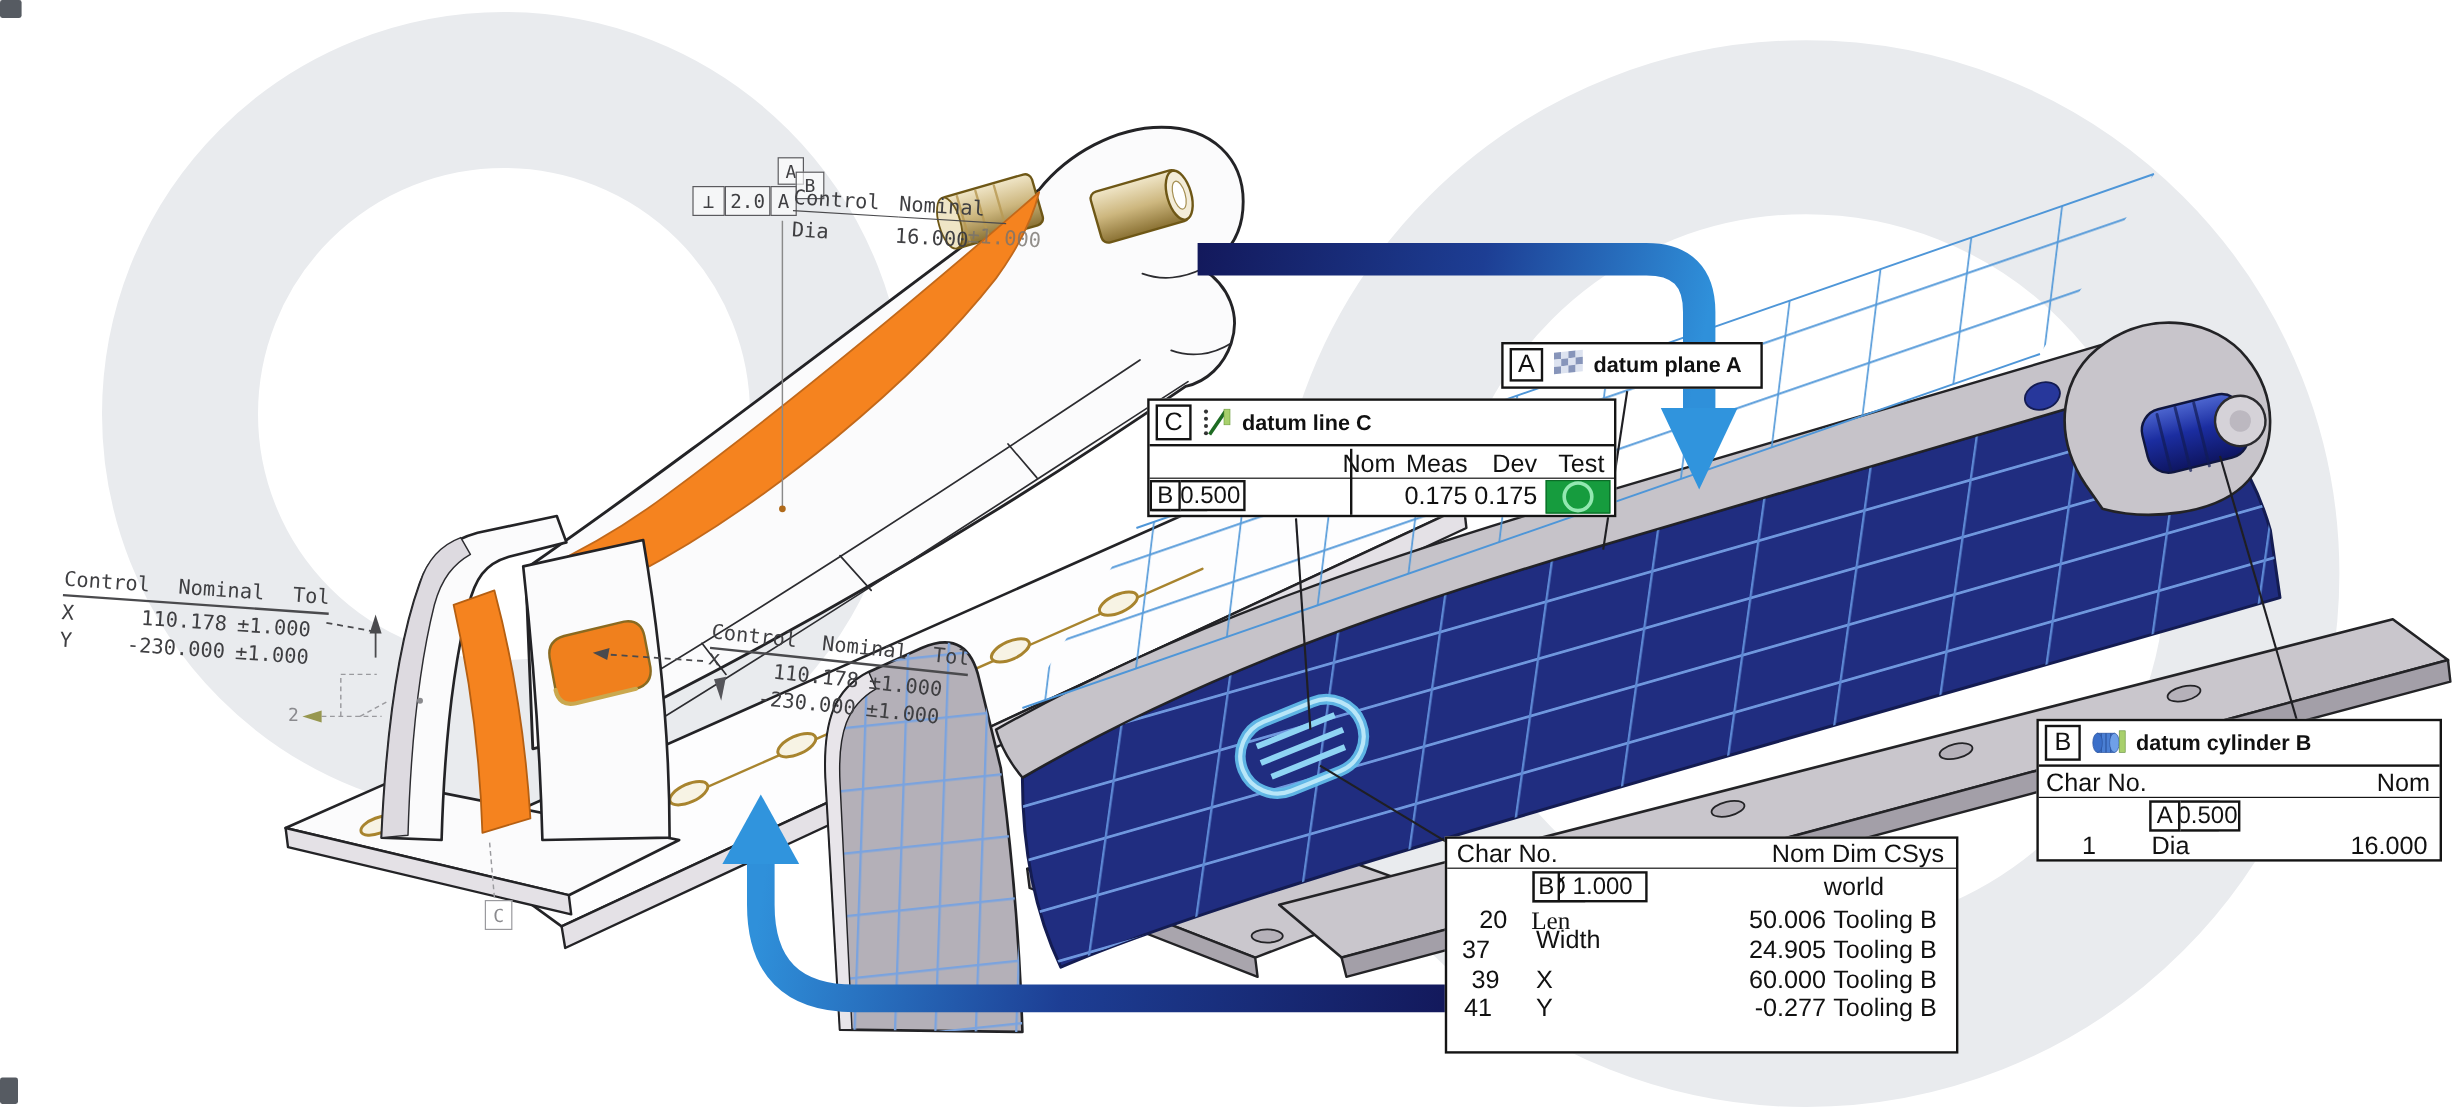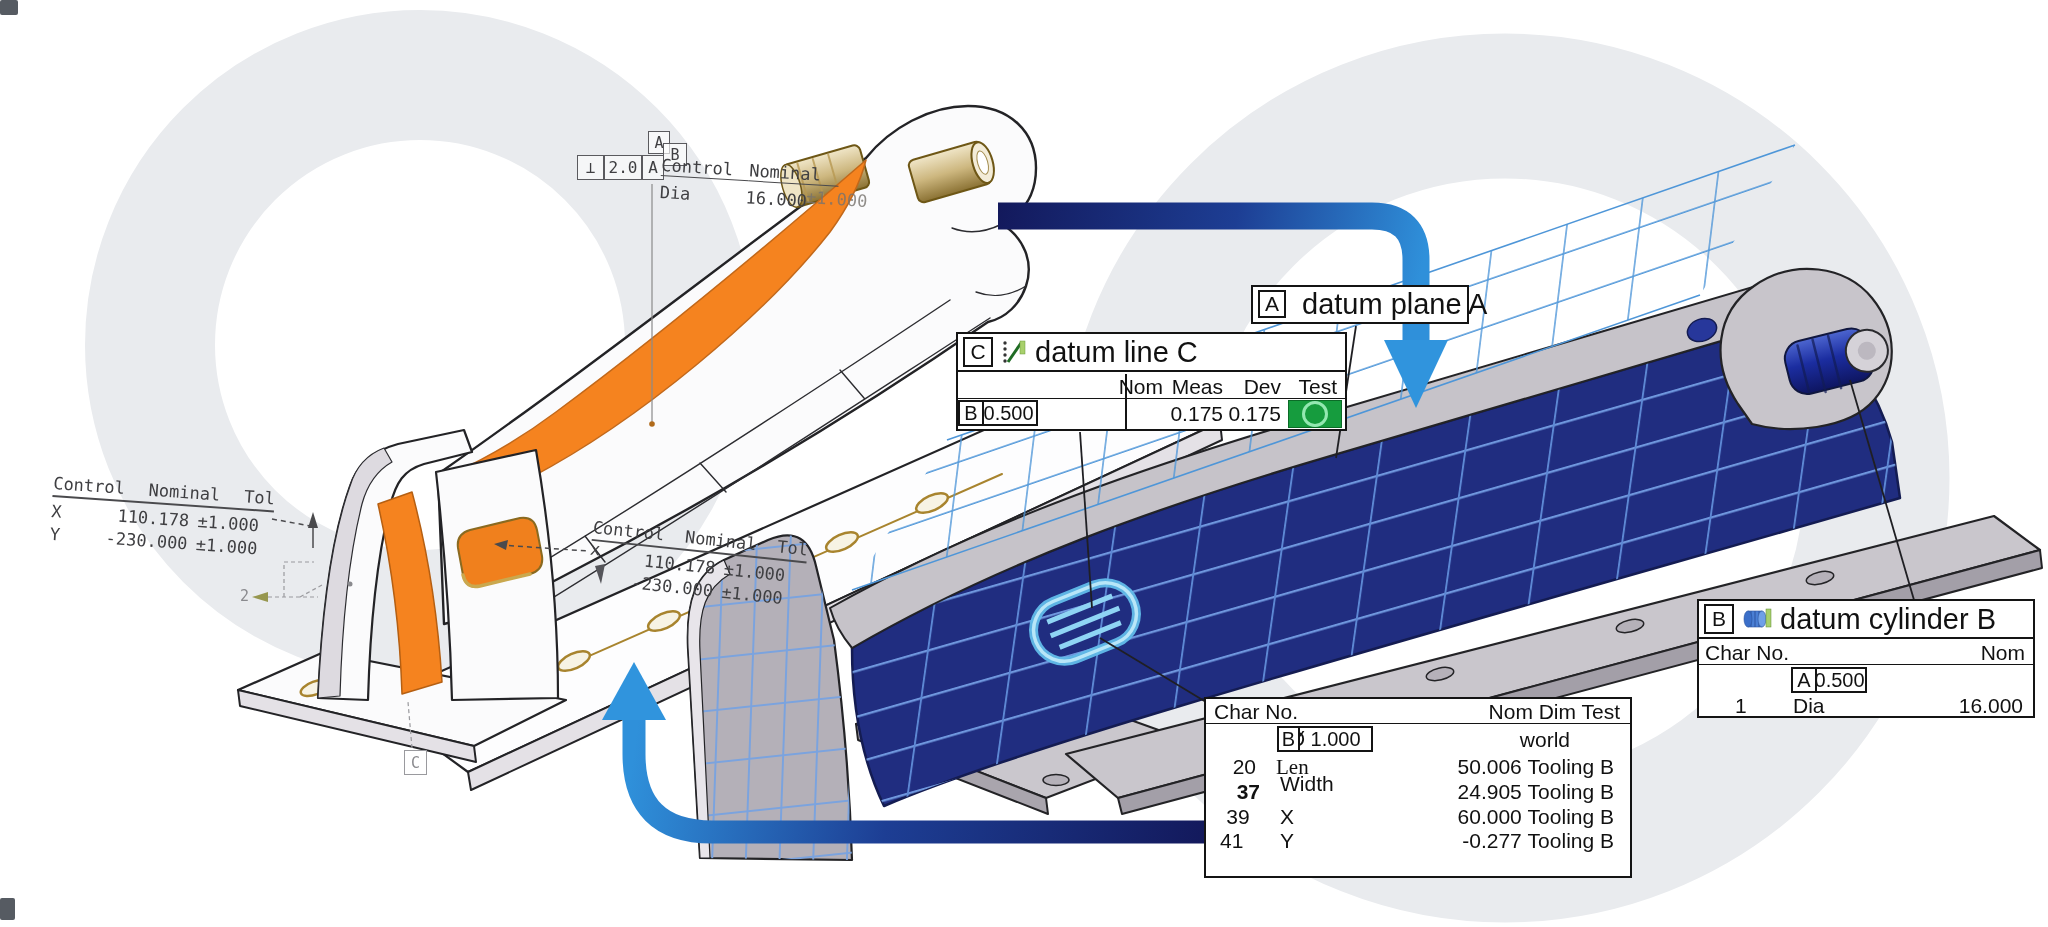--- a/index.html
+++ b/index.html
@@ -14,21 +14,21 @@
   .cad .lab{width:26px;}
   .cad .nom{width:112px;text-align:right;}
   .cad .tol{width:70px;text-align:right;}
   .fcfbox{position:absolute;display:flex;font-family:"DejaVu Sans Mono",monospace;color:#3f3f42;font-size:16px;}
   .fcfbox span{display:flex;align-items:center;justify-content:center;border:1.5px solid #5a5a5e;height:25px;box-sizing:border-box;background:rgba(255,255,255,.55);}
   .dflag{position:absolute;display:flex;align-items:center;justify-content:center;border:1.5px solid #5a5a5e;
          font-family:"DejaVu Sans Mono",monospace;font-size:15px;color:#3f3f42;background:rgba(255,255,255,.65);box-sizing:border-box;}
   
   .callout{position:absolute;background:#fff;border:2.5px solid #141414;box-sizing:border-box;font-size:21px;color:#111;}
   .co-head{display:flex;align-items:center;gap:8px;padding-left:5px;border-bottom:2px solid #141414;box-sizing:border-box;}
-  .co-title{font-weight:normal;font-size:29px;white-space:nowrap;}
+  .co-title{font-weight:bold;font-size:18px;white-space:nowrap;}
   .flagbox{display:flex;align-items:center;justify-content:center;border:2px solid #141414;
            width:30px;height:30px;font-size:21px;background:#fff;box-sizing:border-box;flex:none;}
   .co-row{position:relative;box-sizing:border-box;}
   .co-row span{position:absolute;white-space:nowrap;}
   .fcf{position:absolute;display:flex;}
   .fcf span{display:flex;align-items:center;justify-content:center;border:2px solid #141414;height:26px;
             box-sizing:border-box;margin-left:-2px;background:#fff;font-size:20px;white-space:nowrap;}
   .fcf span:first-child{margin-left:0;}
   .passcell{position:absolute;background:#169c3e;border:1px solid #0b6b27;display:flex;align-items:center;justify-content:center;}
   .passring{width:20px;height:20px;border:3px solid #93e8b1;border-radius:50%;}
@@ -377,36 +377,36 @@
   <div class="co-row" style="height:24px;">
     <span style="left:36px;top:0;">1</span>
     <span style="left:94px;top:0;">Dia</span>
     <span style="right:10px;top:0;">16.000</span>
   </div>
 </div>
 
 <div class="callout" style="left:1204px;top:697px;width:428px;height:181px;">
   <div class="co-row hline" style="height:25px;">
     <span style="left:8px;top:1px;">Char No.</span>
-    <span style="right:10px;top:1px;">Nom Dim Test</span>
+    <span style="right:10px;top:1px;">Nom Dim CSys</span>
   </div>
   <div class="co-row" style="height:123px;">
     <div class="fcf" style="left:73px;top:2px;">
       <span style="width:42px;">⊕</span>
       <span style="width:96px;">Ø  1.000</span>
       <span style="width:23px;">A</span>
       <span style="width:23px;">B</span>
     </div>
     <span style="right:60px;top:4px;">world</span>
 
     <span style="left:14px;top:31px;width:36px;text-align:right;">20</span>
     <span style="left:70px;top:31px;font-family:Liberation Serif, serif;">Len</span>
     <span style="right:16px;top:31px;"><i style="font-style:normal">50.006</i>&nbsp;<i style="font-style:normal">Tooling B</i></span>
 
-    <span style="left:18px;top:56px;width:36px;text-align:right;font-weight:bold;">37</span>
+    <span style="left:6px;top:56px;width:36px;text-align:center;">37</span>
     <span style="left:74px;top:48px;">Width</span>
     <span style="right:16px;top:56px;"><i style="font-style:normal">24.905</i>&nbsp;<i style="font-style:normal">Tooling B</i></span>
 
     <span style="left:14px;top:81px;width:36px;text-align:center;">39</span>
     <span style="left:74px;top:81px;">X</span>
     <span style="right:16px;top:81px;"><i style="font-style:normal">60.000</i>&nbsp;<i style="font-style:normal">Tooling B</i></span>
 
     <span style="left:14px;top:105px;width:36px;text-align:left;">41</span>
     <span style="left:74px;top:105px;">Y</span>
     <span style="right:16px;top:105px;"><i style="font-style:normal">-0.277</i>&nbsp;<i style="font-style:normal">Tooling B</i></span>

